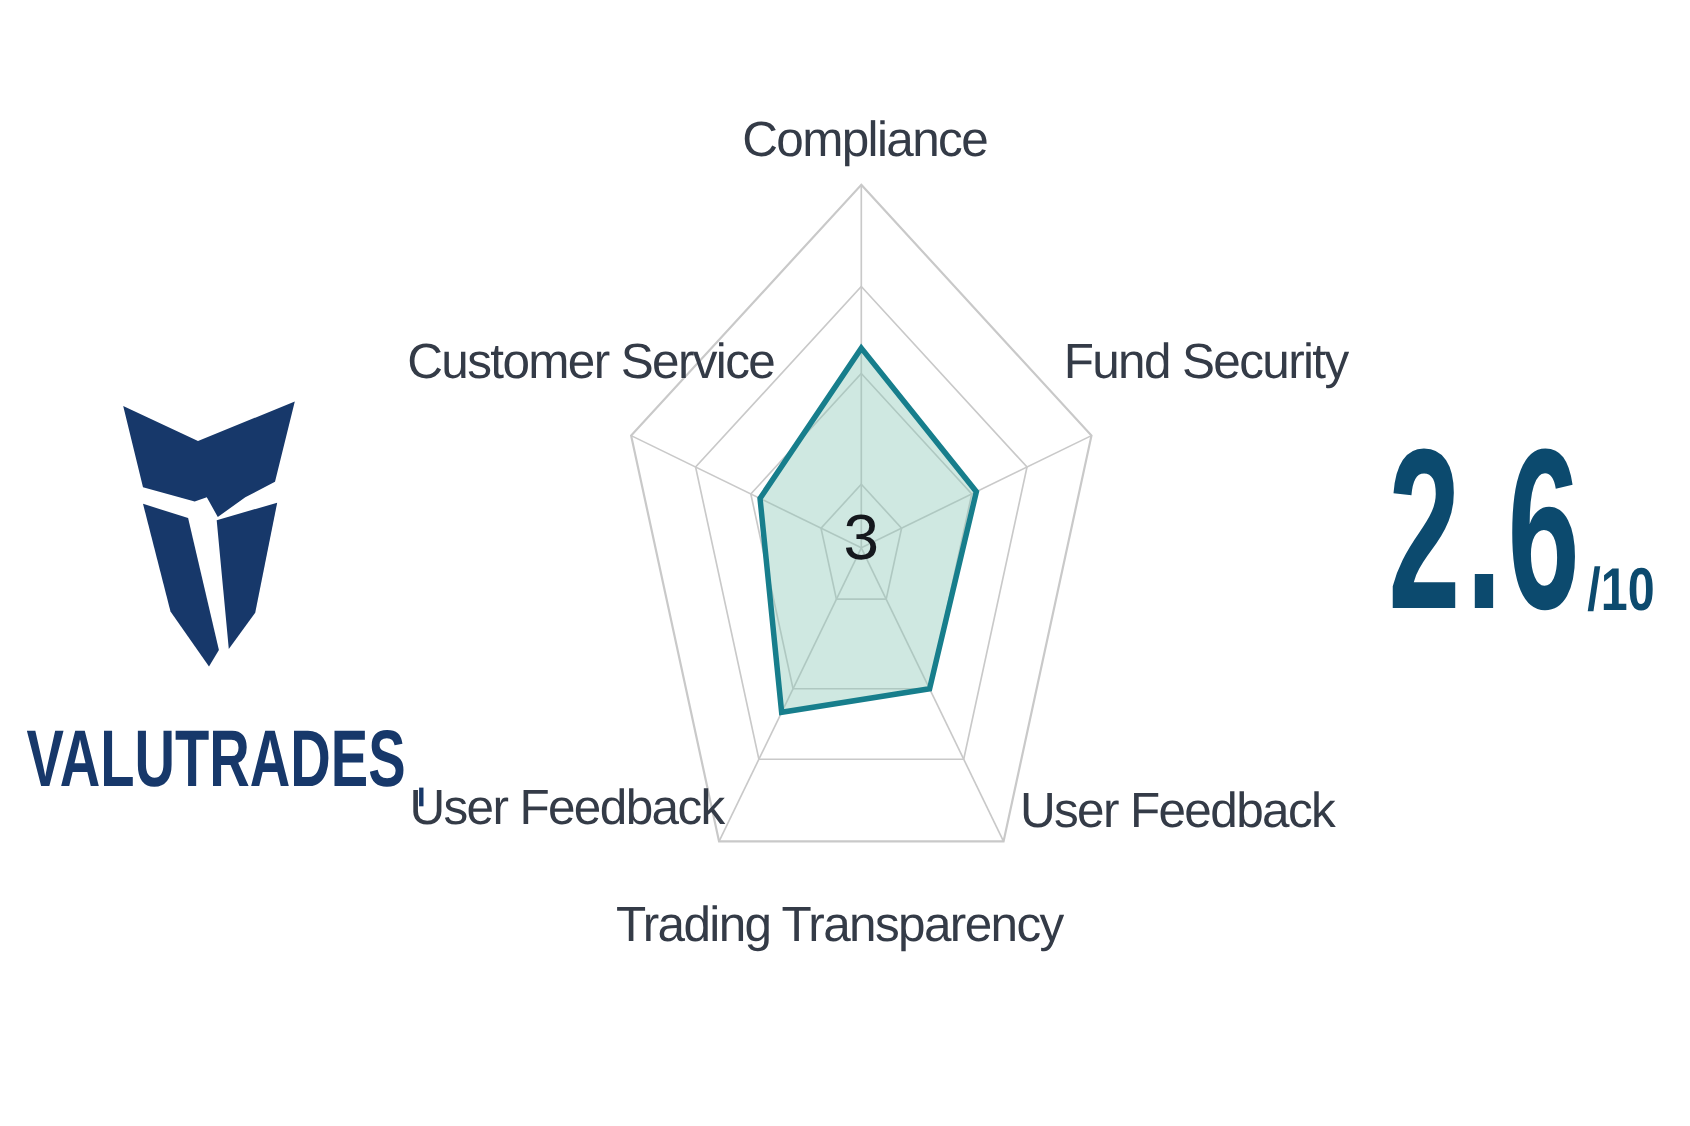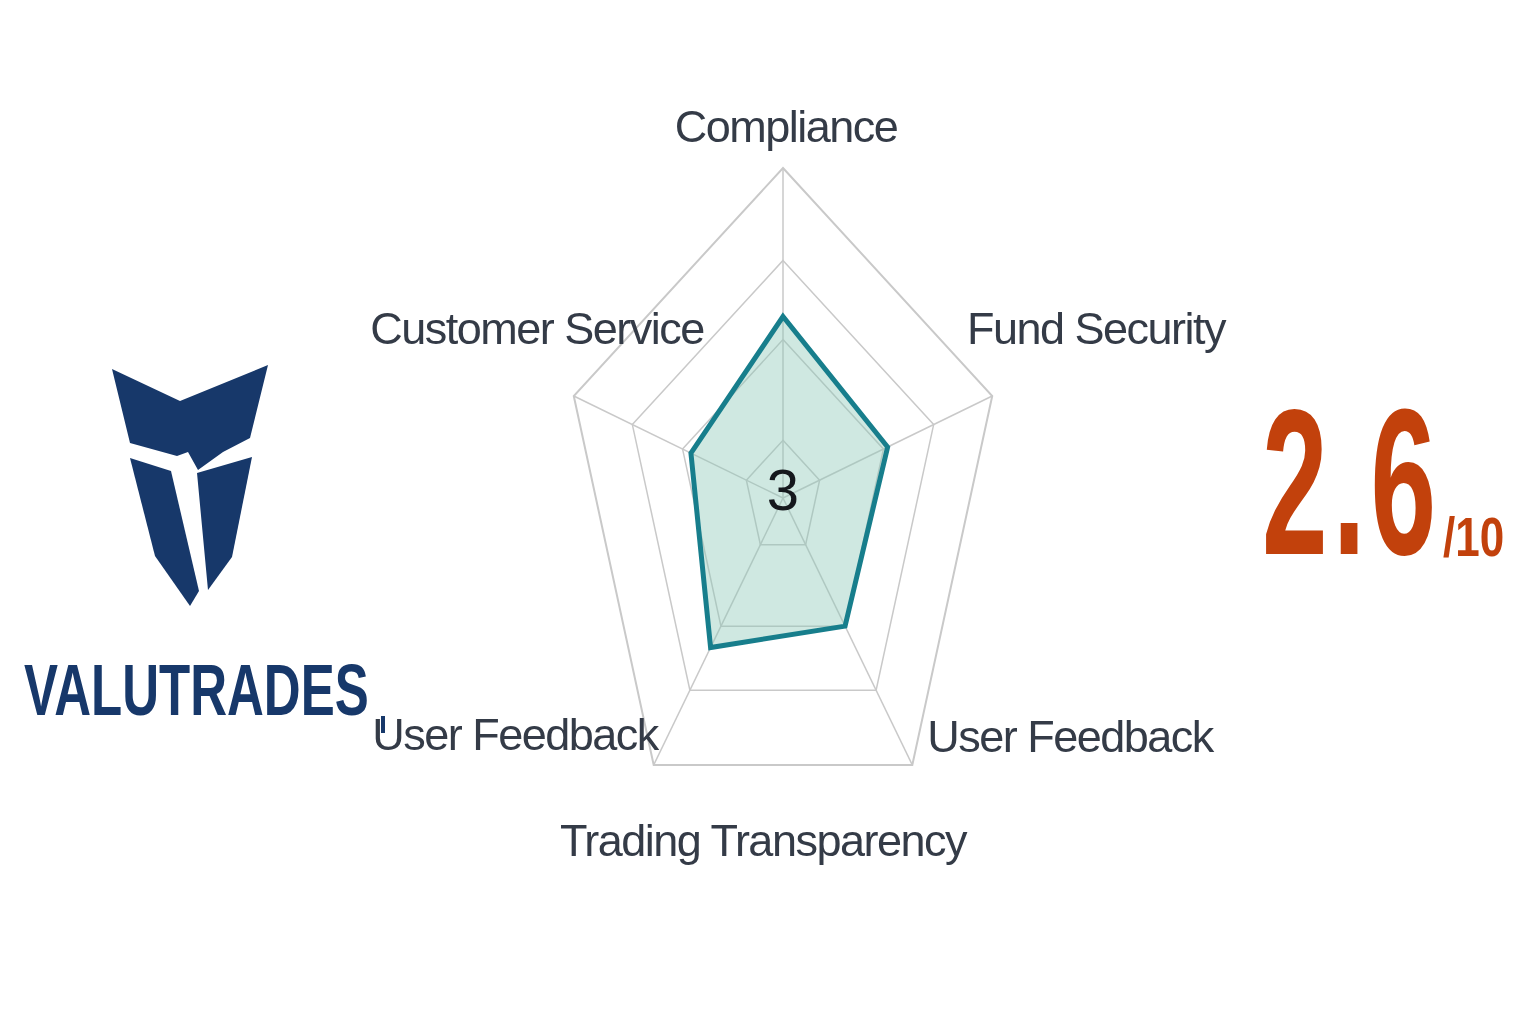--- a/index.html
+++ b/index.html
@@ -56,18 +56,18 @@
       <polygon points="783,316.5 887.6162167924668,447.0121959281337 845.0701226420852,626.1482919089917 710.5848569175673,647.5063405604903 690.9377292226292,453.1307324167576" fill="rgba(140,200,184,0.42)" stroke="#177e8c" stroke-width="5" stroke-linejoin="miter"></polygon>
       <text x="783" y="489" text-anchor="middle" dominant-baseline="central" font-size="58" fill="#15181d" font-weight="400">3</text>
       <text x="786" y="126" text-anchor="middle" dominant-baseline="central" font-size="45" fill="#343b47" font-weight="500" letter-spacing="-1.5">Compliance</text>
       <text x="1096" y="328" text-anchor="middle" dominant-baseline="central" font-size="45" fill="#343b47" font-weight="500" letter-spacing="-1.5">Fund Security</text>
       <text x="1070" y="736" text-anchor="middle" dominant-baseline="central" font-size="45" fill="#343b47" font-weight="500" letter-spacing="-1.5">User Feedback</text>
       <text x="763" y="840" text-anchor="middle" dominant-baseline="central" font-size="45" fill="#343b47" font-weight="500" letter-spacing="-1.5">Trading Transparency</text>
       <text x="515" y="734" text-anchor="middle" dominant-baseline="central" font-size="45" fill="#343b47" font-weight="500" letter-spacing="-1.5">User Feedback</text>
       <text x="537" y="328" text-anchor="middle" dominant-baseline="central" font-size="45" fill="#343b47" font-weight="500" letter-spacing="-1.5">Customer Service</text>
     </svg>
 
-  <div class="score" style="color: #c2410c;">
+  <div class="score" style="color: #0c4a6e;">
     <span class="score-big">2.6</span>
     <span class="score-denom">/10</span>
   </div>
 
 </div>
 
 </body></html>

